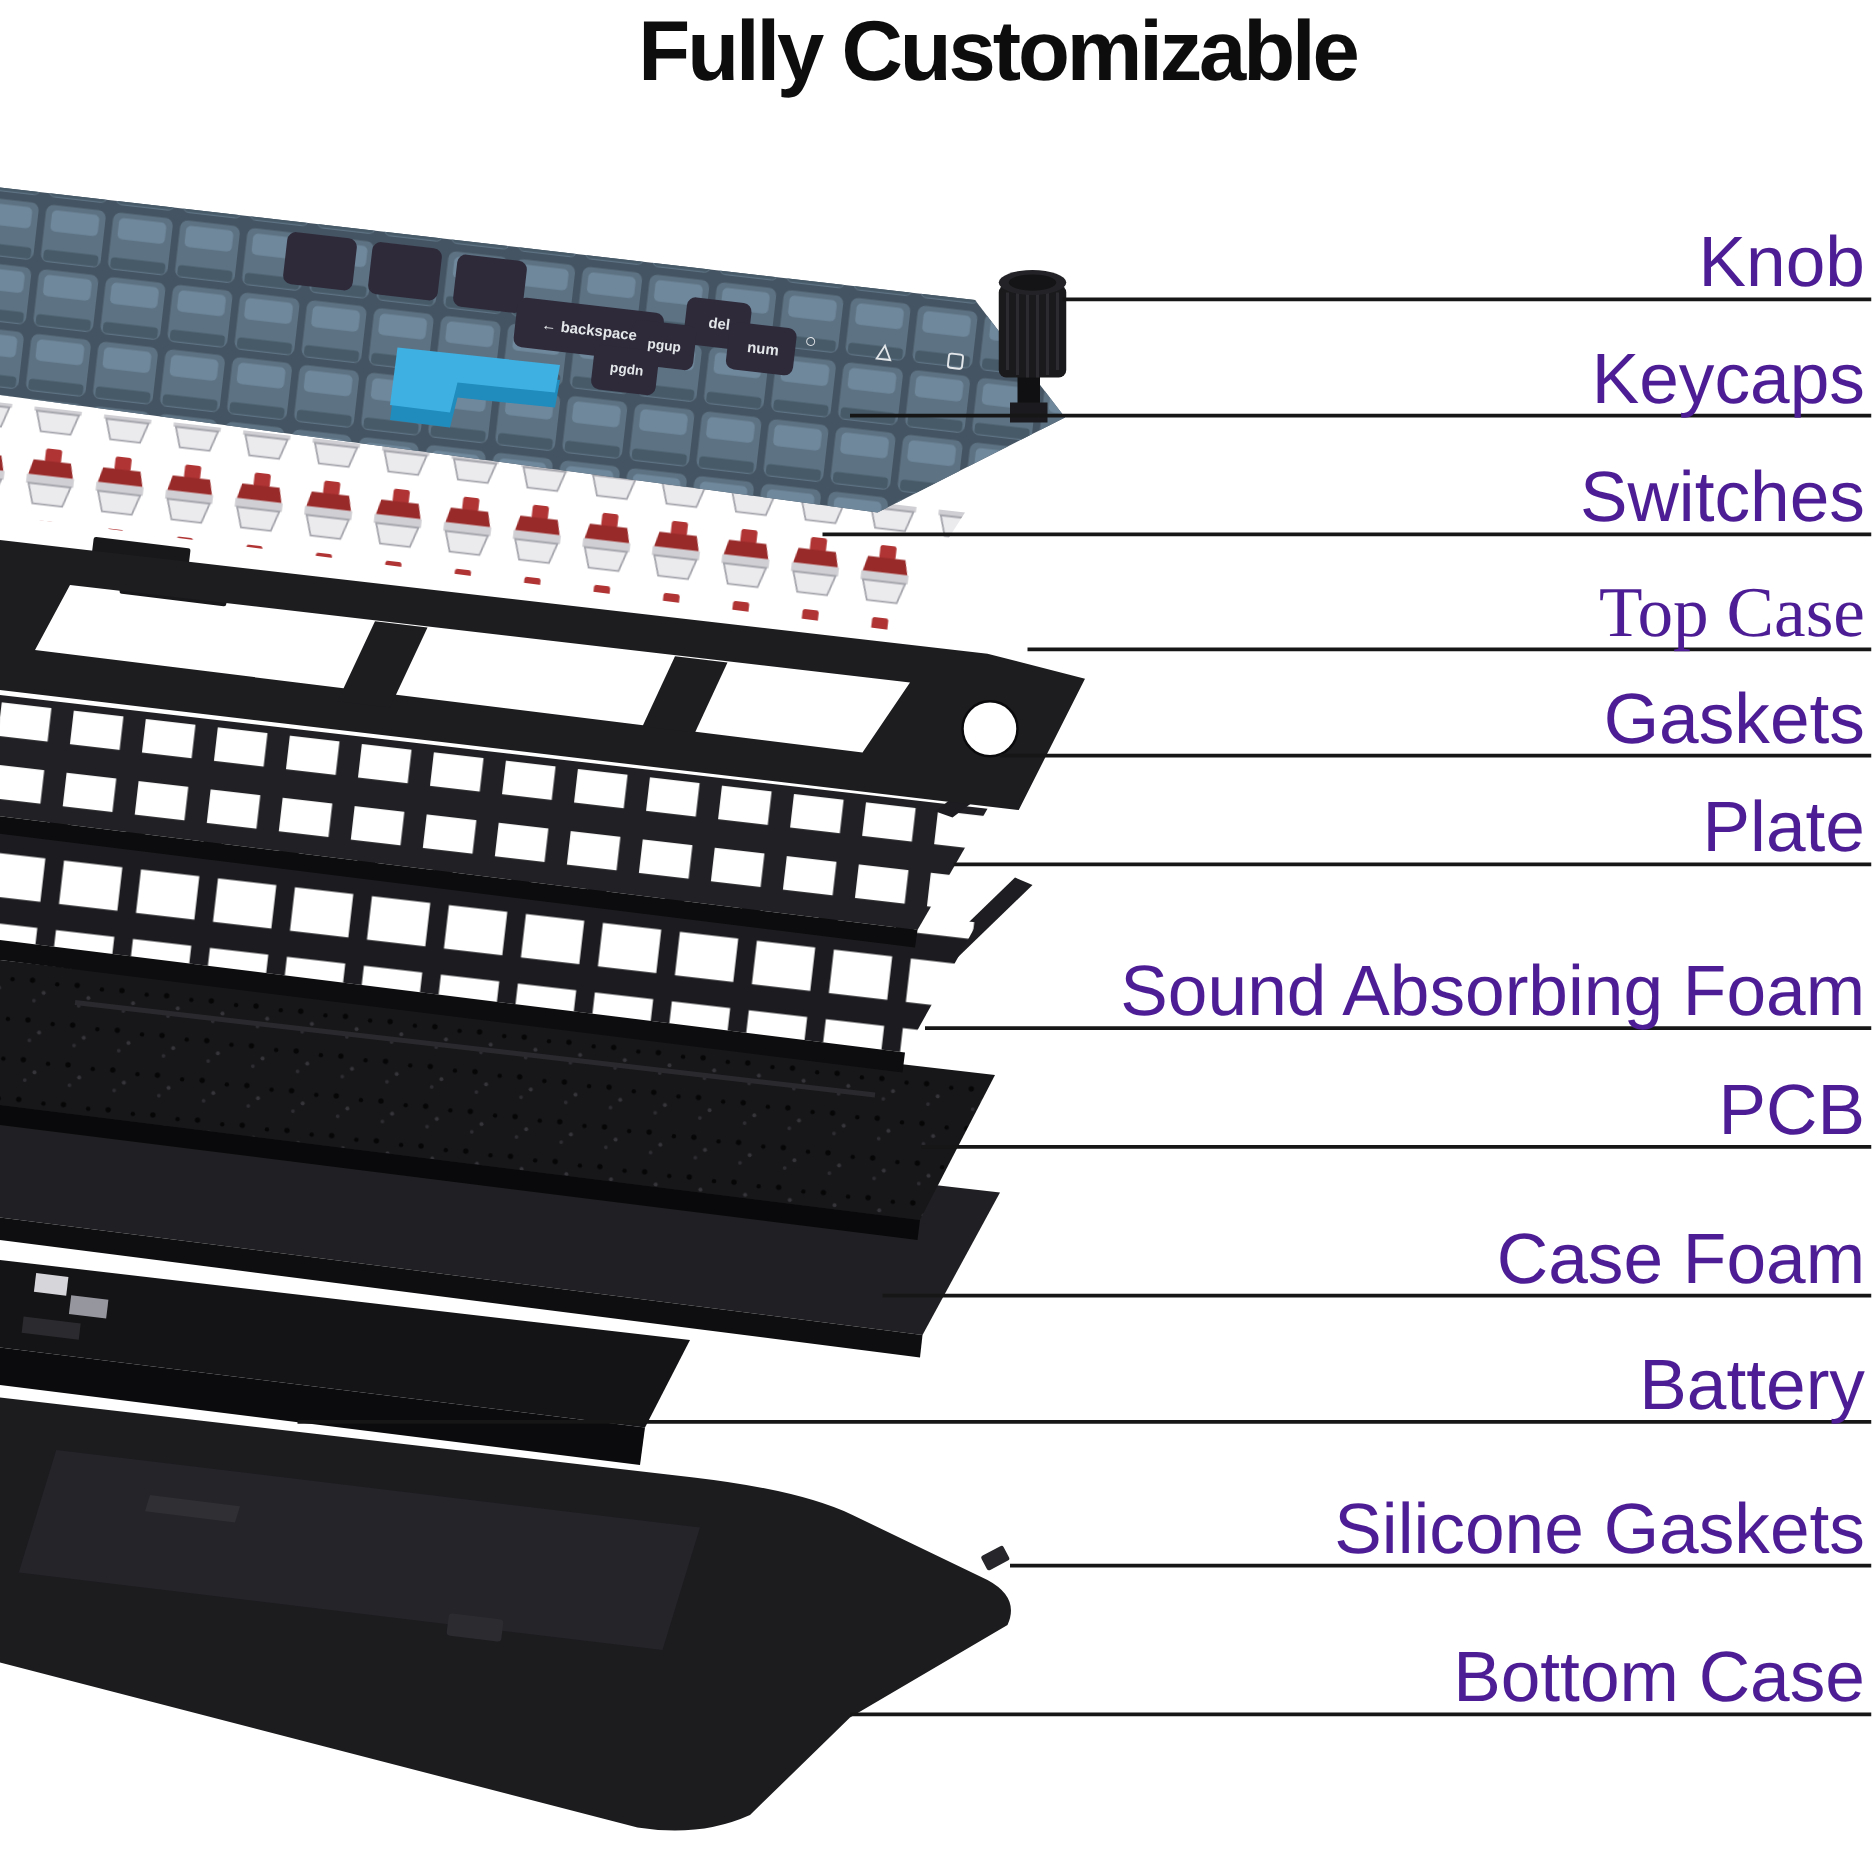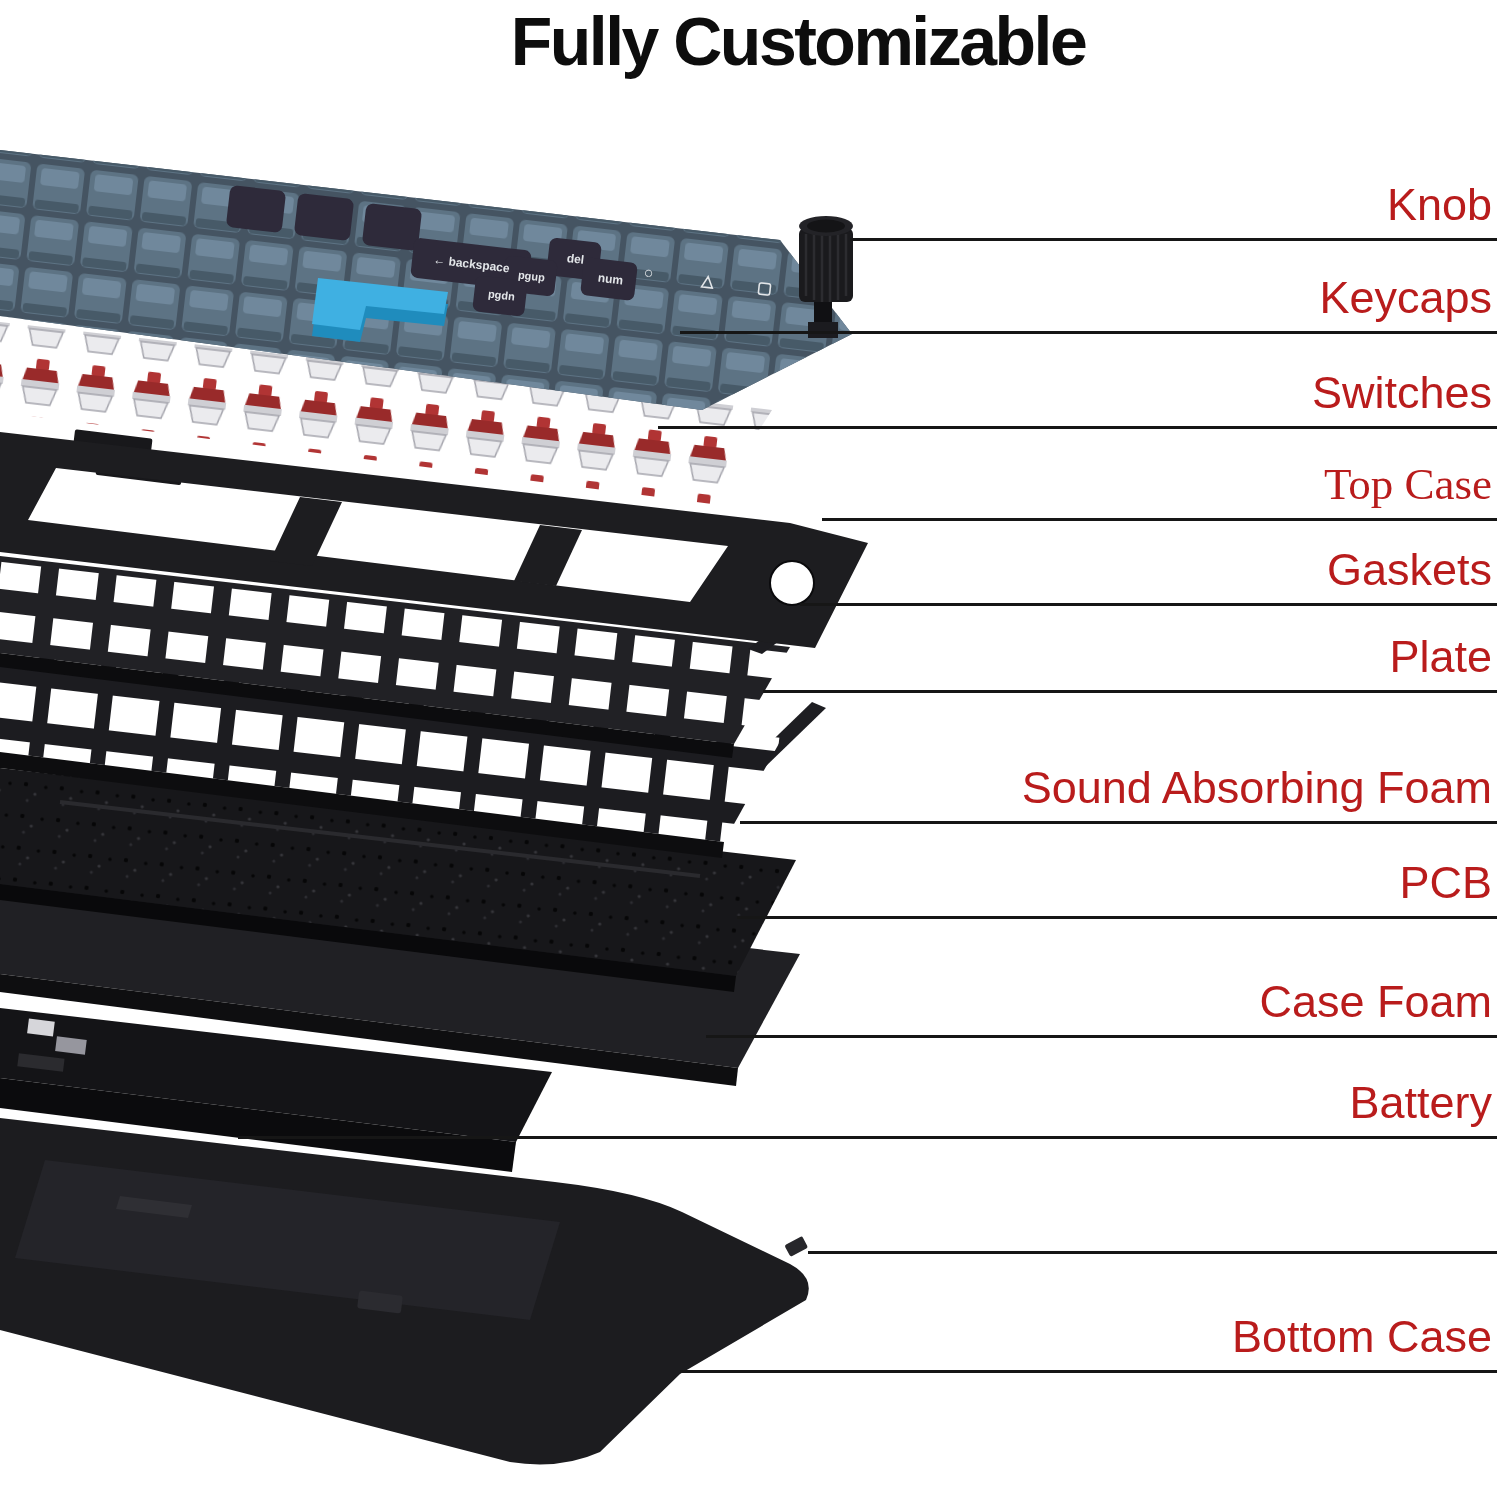--- a/index.html
+++ b/index.html
@@ -1,21 +1,21 @@
 <!DOCTYPE html>
 <html><head>
 <meta charset="utf-8">
 <style>
   html,body{margin:0;padding:0;background:#fff;}
   .canvas{position:relative;width:1500px;height:1492px;background:#ffffff;overflow:hidden;
           font-family:"Liberation Sans",sans-serif;}
   .title{position:absolute;top:2px;left:0;width:100%;text-align:center;
          box-sizing:border-box;font-size:68px;font-weight:800;letter-spacing:-2.5px;
          color:#0d0d0d;font-family:"Liberation Sans",sans-serif;margin-left:48px;}
-  .part-label{position:absolute;right:8px;font-size:45px;font-weight:300;color:#b91c1c;
+  .part-label{position:absolute;right:8px;font-size:57px;font-weight:300;color:#4c1d95;
               white-space:nowrap;line-height:1;font-family:"Liberation Sans",sans-serif;}
   .leader{position:absolute;height:3px;background:#161616;}
   svg{position:absolute;top:0;left:0;}
   text.legend{font-family:"Liberation Sans",sans-serif;font-weight:bold;fill:#e3e6e9;}
 </style>
 </head>
 <body>
 
 <div class="canvas">
 
@@ -170,15 +170,16 @@
   <div class="part-label" style="top:182px;">Knob</div>
   <div class="part-label" style="top:275px;">Keycaps</div>
   <div class="part-label" style="top:370px;">Switches</div>
   <div class="part-label" style="top:462px;font-family:Liberation Serif, serif;">Top Case</div>
   <div class="part-label" style="top:547px;">Gaskets</div>
   <div class="part-label" style="top:634px;">Plate</div>
   <div class="part-label" style="top:765px;">Sound Absorbing Foam</div>
   <div class="part-label" style="top:860px;">PCB</div>
   <div class="part-label" style="top:979px;margin-left:40px;">Case Foam</div>
   <div class="part-label" style="top:1080px;">Battery</div>
+  <div class="part-label" style="top:1195px;">Silicone Gaskets</div>
   <div class="part-label" style="top:1314px;">Bottom Case</div>
 
 </div>
 
 </body></html>

